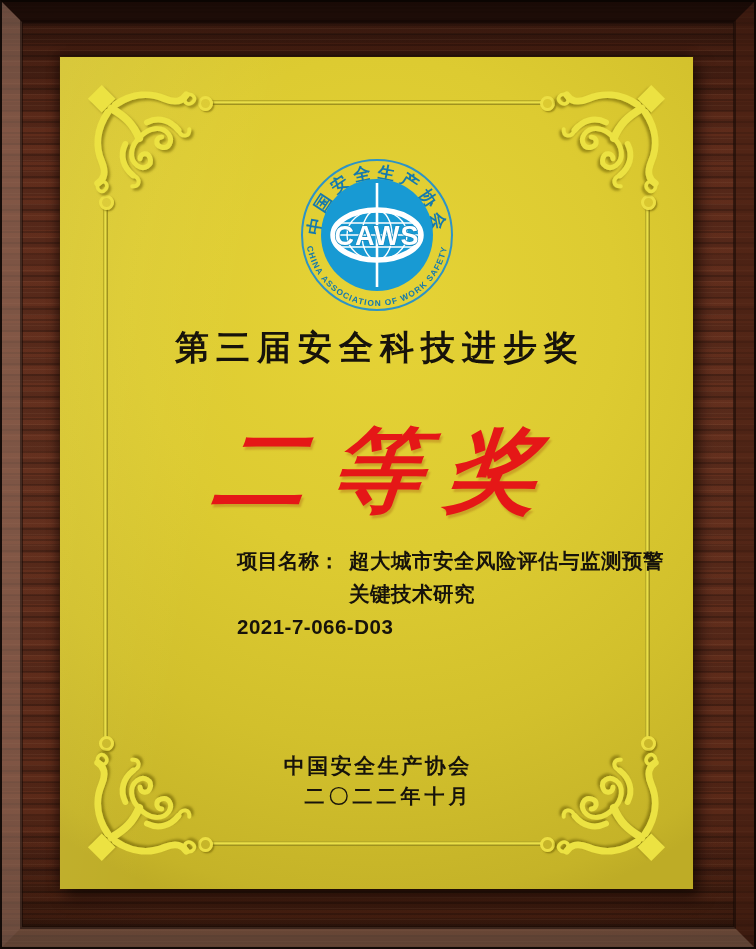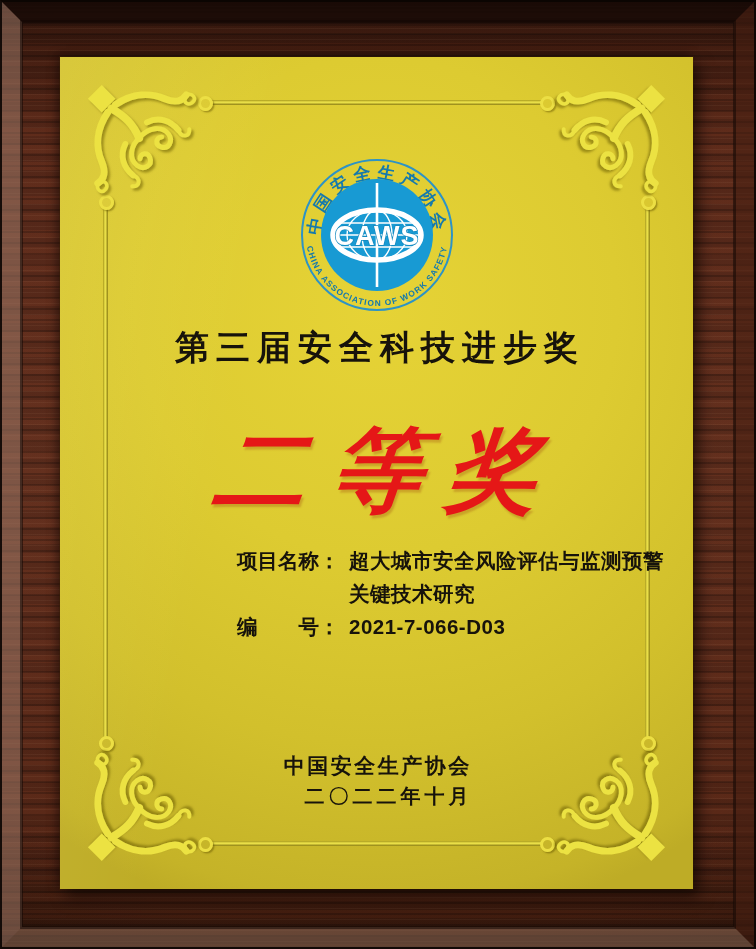--- a/index.html
+++ b/index.html
@@ -227,21 +227,20 @@
 
     <div class="award">二等奖</div>
 
     <div class="fields">
       <div class="frow">
         <span class="flabel">项目名称：</span>
         <span class="fvalue">超大城市安全风险评估与监测预警
 关键技术研究</span>
       </div>
       <div class="frow">
-        <span class="flabel">编　　号：</span>
         <span class="fvalue">2021-7-066-D03</span>
       </div>
     </div>
 
     <div class="issuer">中国安全生产协会</div>
     <div class="cdate">二〇二二年十月</div>
 
   </div>
 </div>
 

